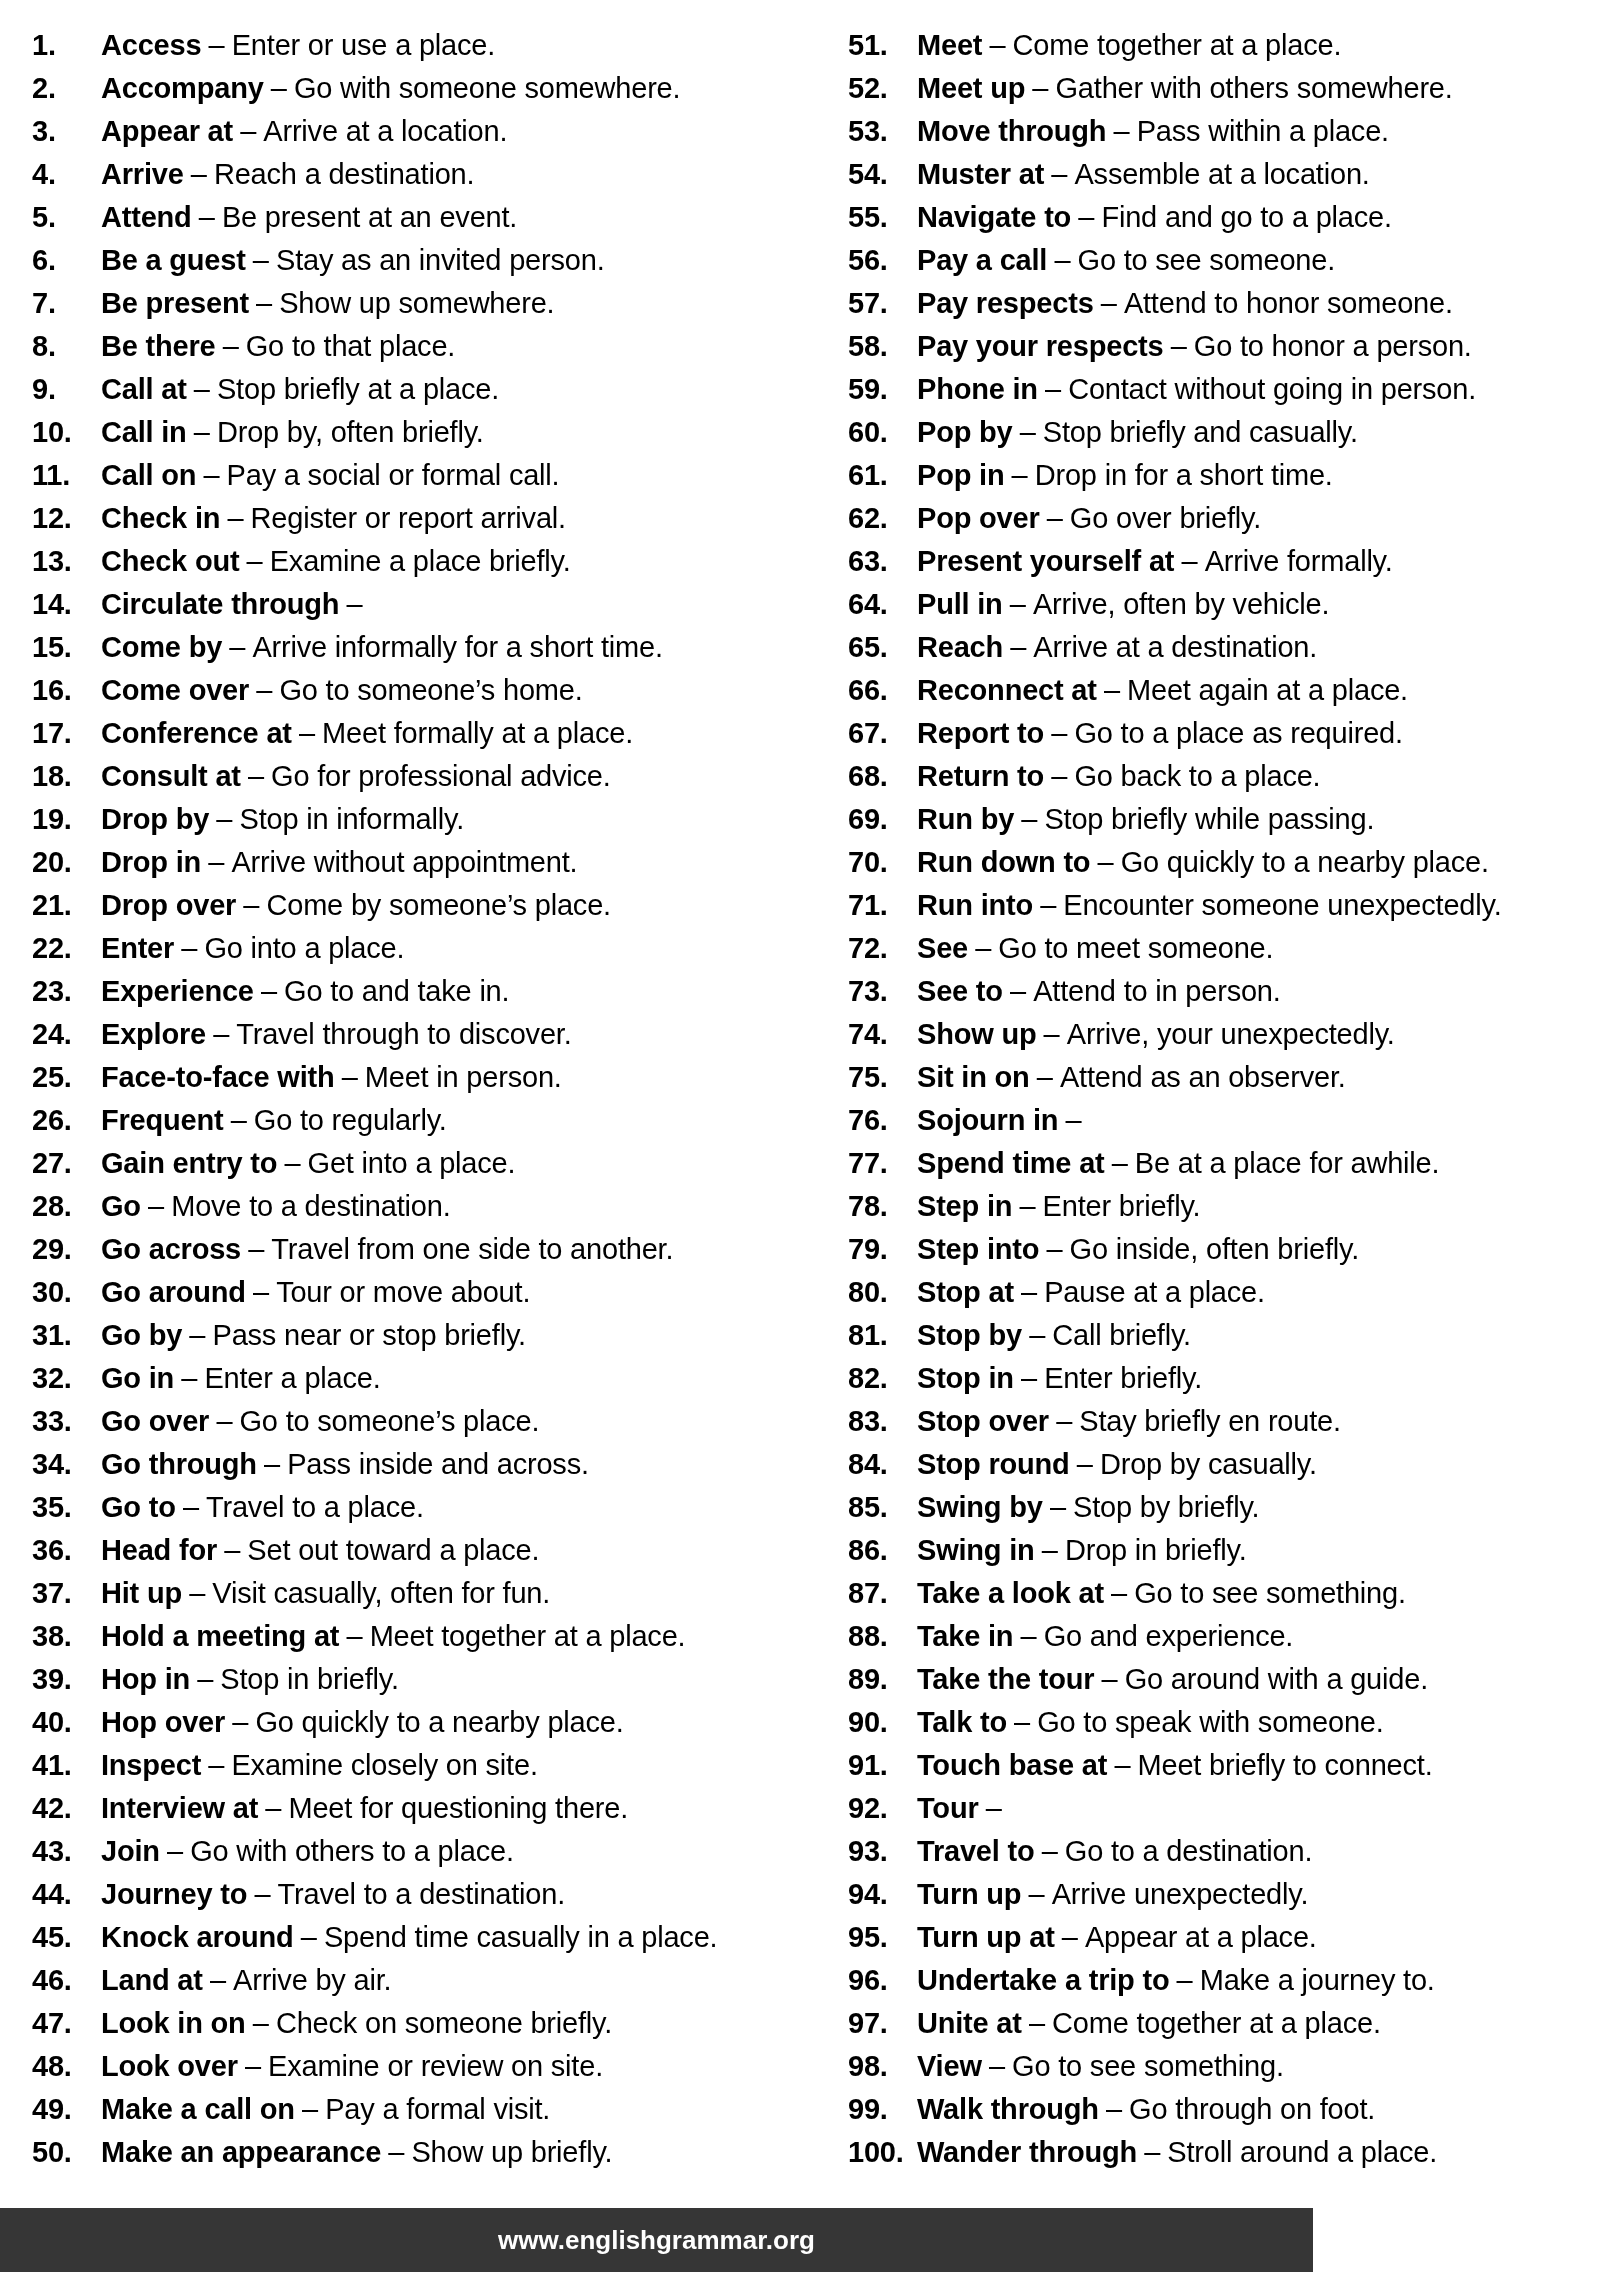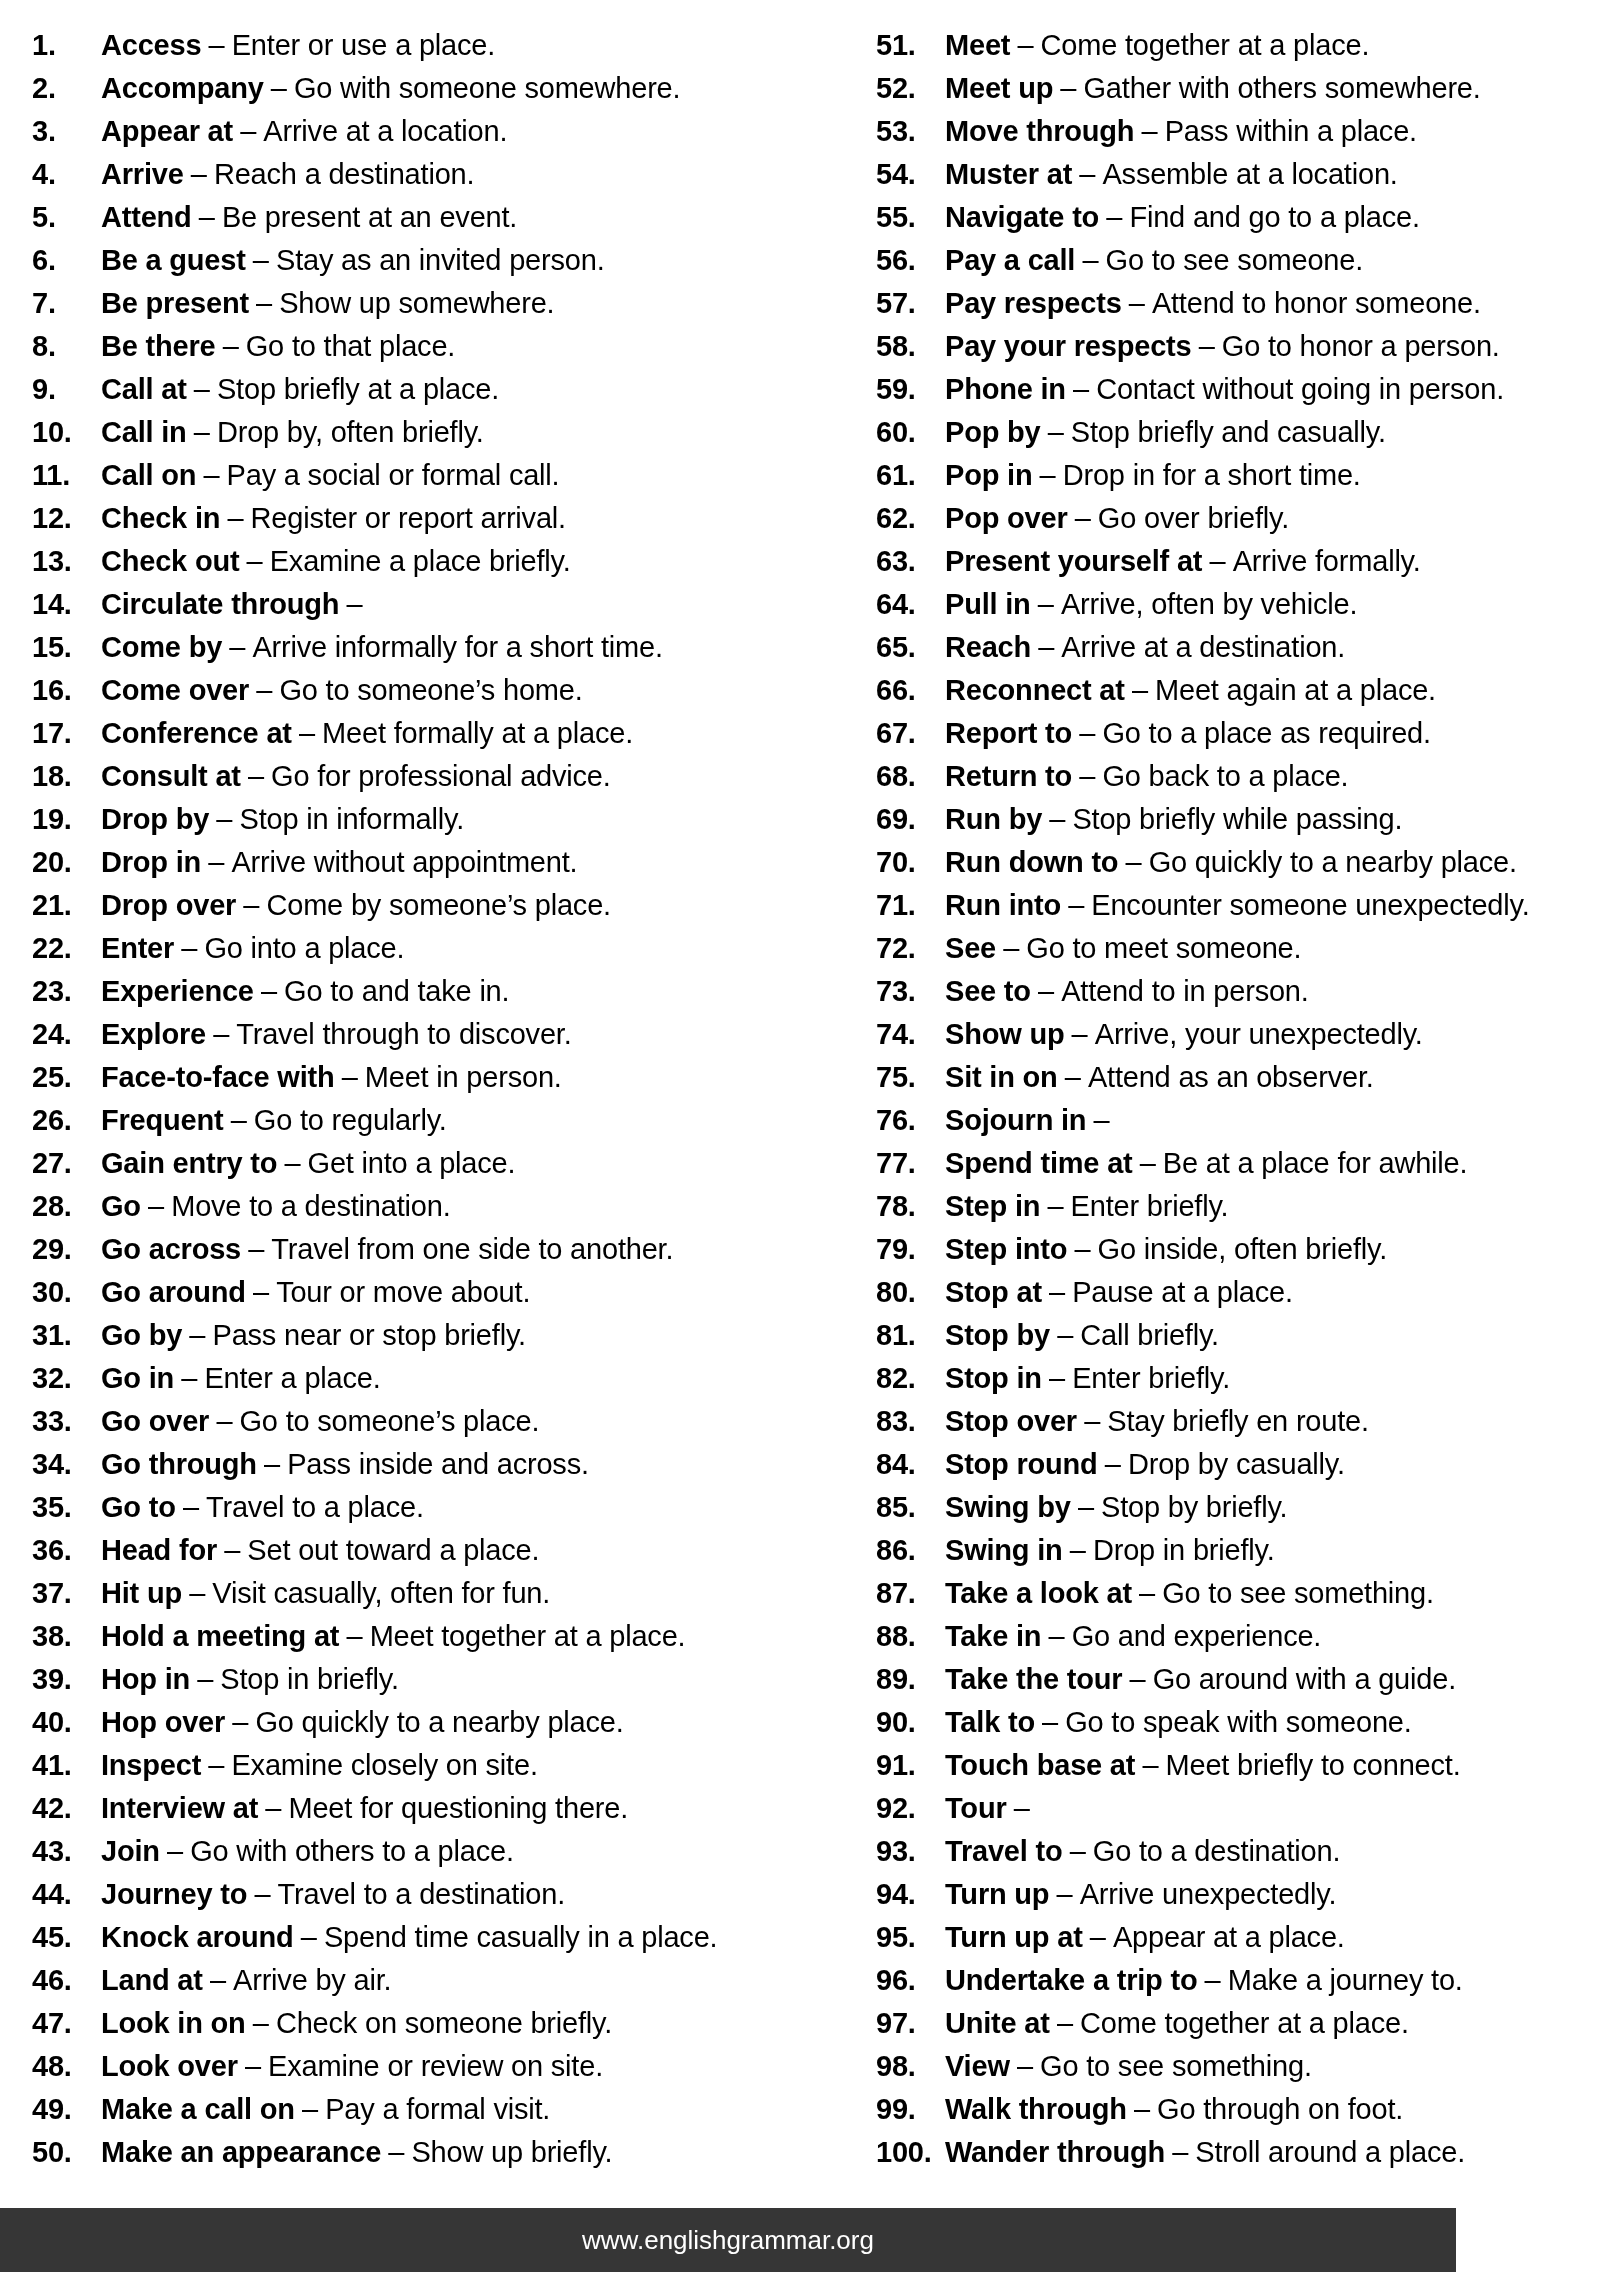--- a/index.html
+++ b/index.html
@@ -4,26 +4,26 @@
   <style>
     html, body { margin: 0; padding: 0; background: #ffffff; }
     body { width: 1620px; height: 2273px; position: relative; overflow: hidden;
            font-family: "Liberation Sans", sans-serif; color: #000; }
     .col { position: absolute; top: 24px; }
     .col-left { left: 32px; width: 797px; }
     .col-right { left: 848px; width: 761px; }
     .item { height: 43px; line-height: 43px; font-size: 29px; white-space: nowrap;
             display: flex; align-items: center; letter-spacing: -0.2px; }
     .num { font-weight: bold; width: 69px; flex: 0 0 69px; }
-    .col-right .num { width: 69px; flex: 0 0 69px; margin-left: 28px; }
+    .col-right .num { width: 69px; flex: 0 0 69px; }
     .term { font-weight: bold; }
     .sep { padding: 0 7.2px; }
-    .footer { position: absolute; left: 0; top: 2208px; width: 1456px; height: 65px;
+    .footer { position: absolute; left: 0; top: 2208px; width: 1313px; height: 65px;
               background: #363636; color: #ffffff; display: flex; align-items: center;
-              justify-content: center; font-weight: normal; font-size: 26px; }
+              justify-content: center; font-weight: bold; font-size: 26px; }
   </style>
 </head>
 <body>
 
 <div class="col col-left">
     <div class="item">
       <span class="num">1.</span>
       <span class="term">Access</span>
       <span class="sep">–</span>
       <span class="def">Enter or use a place.</span>

